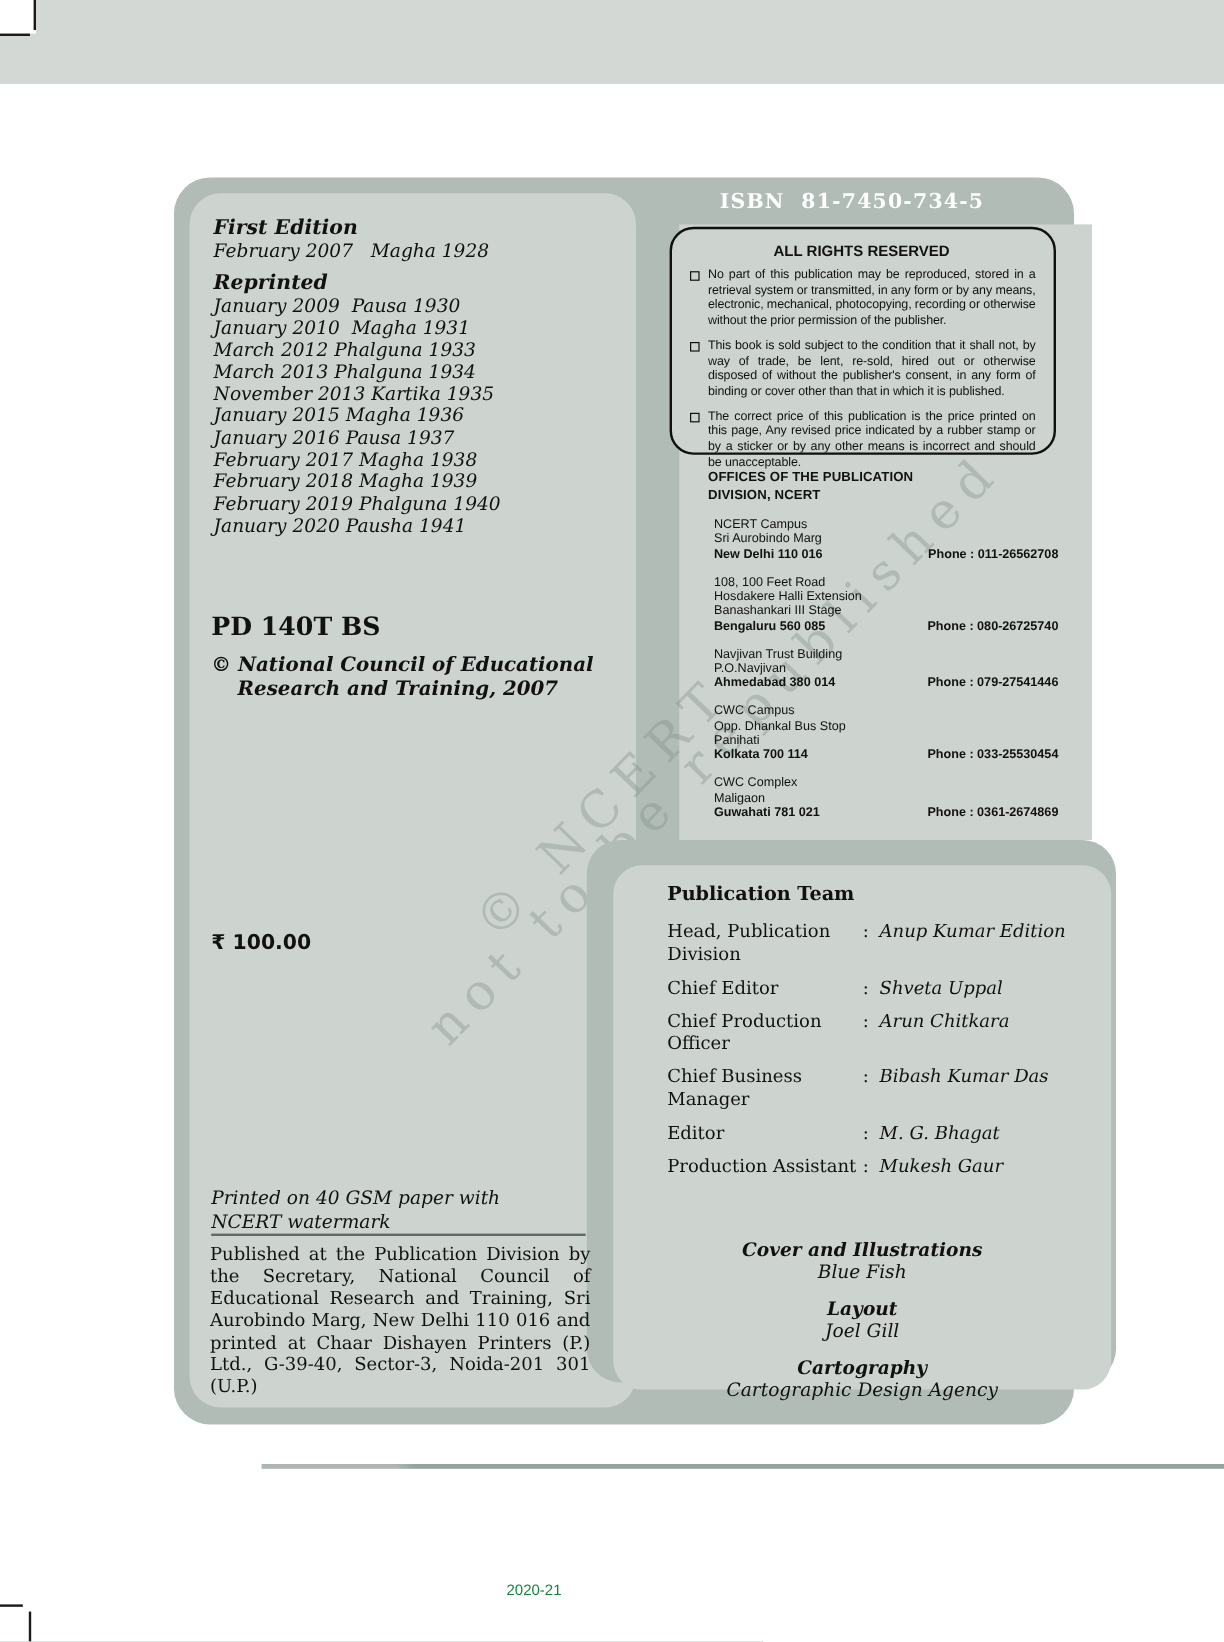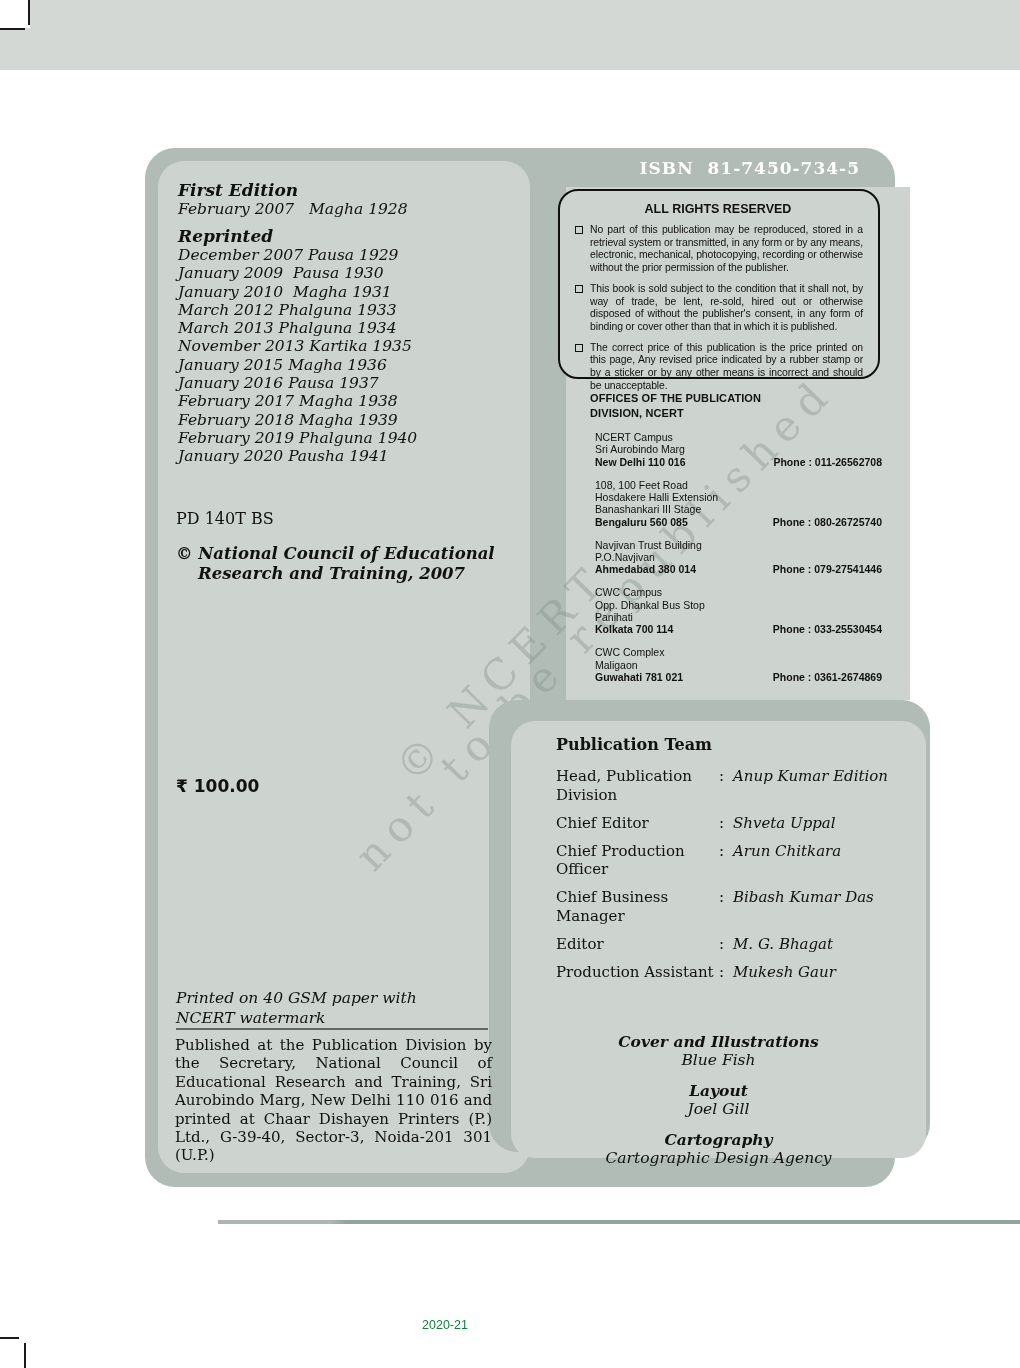--- a/index.html
+++ b/index.html
@@ -30,21 +30,21 @@
   .pt-dark{left:489px;top:700px;width:441px;height:452px;background:#b1bcb7;border-radius:28px;}
   .pt-light{left:511px;top:721px;width:415px;height:437px;background:#cdd3cf;border-radius:24px;}
 
   
   .wm{color:rgba(128,145,138,0.38);font-family:"DejaVu Serif",serif;
       font-size:42px;letter-spacing:10px;white-space:nowrap;text-align:center;}
   .wm1{left:352px;top:648px;width:300px;transform:rotate(-46deg);}
   .wm2{left:290px;top:666px;width:480px;transform:rotate(-46deg);}
 
   
-  .isbn{left:560px;top:158px;width:300px;text-align:right;color:#ffffff;
+  .isbn{left:560px;top:158px;width:300px;text-align:center;color:#ffffff;
     font-weight:bold;font-size:17px;letter-spacing:1px;white-space:pre;}
 
   
   .rights-box{left:558px;top:189px;width:322px;height:190px;background:#cdd3cf;
     border:2.5px solid #101010;border-radius:20px;box-sizing:border-box;
     padding:11px 15px 8px 13px;font-family:"Liberation Sans",sans-serif;}
   .rights-title{text-align:center;font-weight:bold;font-size:12.5px;margin-bottom:6px;}
   .rights-item{display:flex;margin-top:8px;}
   .rights-bullet{flex:0 0 auto;width:6px;height:6px;border:1.2px solid #111;margin:2px 7px 0 2px;}
   .rights-text{font-size:10.4px;line-height:12.7px;letter-spacing:-0.1px;text-align:justify;}
@@ -55,21 +55,21 @@
   .office{margin-top:10px;padding-left:5px;}
   .office-line{font-size:10.5px;line-height:12.4px;}
   .office-cityrow{display:flex;justify-content:space-between;font-size:10.5px;line-height:12.8px;}
   .office-city,.office-phone{font-weight:bold;}
 
   
   .editions{left:178px;top:180px;width:340px;}
   .ed-label{font-weight:bold;font-style:italic;font-size:17px;line-height:20px;}
   .ed-date{font-style:italic;font-size:15.5px;line-height:19px;margin-bottom:7px;white-space:pre;}
   .reprint-line{font-style:italic;font-size:15.5px;line-height:18.3px;white-space:pre;}
-  .pd-code{left:176px;top:509px;font-weight:normal;font-size:16px;}
+  .pd-code{left:176px;top:509px;font-weight:bold;font-size:21px;}
   .copyright{left:176px;top:544px;width:350px;font-weight:bold;font-style:italic;
     font-size:16.5px;line-height:19.5px;}
   .copyright .c2{padding-left:22px;}
   .price{left:176px;top:776px;font-weight:bold;font-size:17px;
     font-family:"DejaVu Sans","DejaVu Serif",serif;}
   .paper-note{left:176px;top:989px;width:290px;font-style:italic;font-size:15.5px;line-height:19.5px;}
   .rule{left:176px;top:1028px;width:312px;height:1.5px;background:#5f6a66;}
   .pub-note{left:175px;top:1036px;width:317px;font-size:15px;line-height:18.4px;text-align:justify;}
 
   
@@ -172,21 +172,20 @@
       <span class="office-city">Guwahati 781 021</span>
       <span class="office-phone">Phone : 0361-2674869</span>
     </div>
   </div>
 </div>
 
 <div class="abs editions">
   <div class="ed-label">First Edition</div>
   <div class="ed-date">February 2007   Magha 1928</div>
   <div class="ed-label">Reprinted</div>
-  <div class="reprint-line">December 2007 Pausa 1929</div>
   <div class="reprint-line">January 2009  Pausa 1930</div>
   <div class="reprint-line">January 2010  Magha 1931</div>
   <div class="reprint-line">March 2012 Phalguna 1933</div>
   <div class="reprint-line">March 2013 Phalguna 1934</div>
   <div class="reprint-line">November 2013 Kartika 1935</div>
   <div class="reprint-line">January 2015 Magha 1936</div>
   <div class="reprint-line">January 2016 Pausa 1937</div>
   <div class="reprint-line">February 2017 Magha 1938</div>
   <div class="reprint-line">February 2018 Magha 1939</div>
   <div class="reprint-line">February 2019 Phalguna 1940</div>

